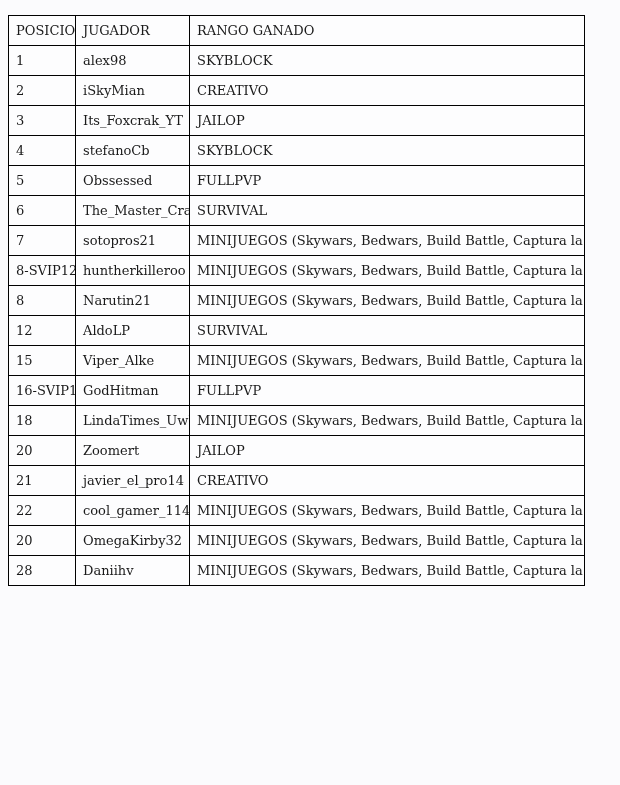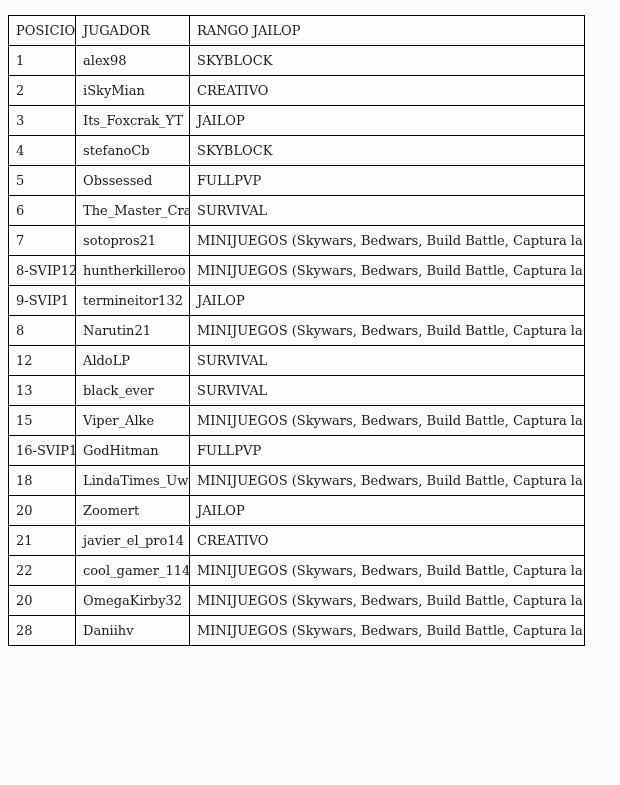--- a/index.html
+++ b/index.html
@@ -44,21 +44,21 @@
   <table class="ranking">
     <colgroup>
       <col class="c-pos">
       <col class="c-name">
       <col class="c-rango">
     </colgroup>
     <thead>
       <tr>
         <th>POSICION</th>
         <th>JUGADOR</th>
-        <th>RANGO JAILOP</th>
+        <th>RANGO GANADO</th>
       </tr>
     </thead>
     <tbody id="ranking-body">
         <tr>
           <td>1</td>
           <td>alex98</td>
           <td>SKYBLOCK</td>
         </tr>
         <tr>
           <td>2</td>
@@ -89,37 +89,27 @@
           <td>7</td>
           <td>sotopros21</td>
           <td>MINIJUEGOS (Skywars, Bedwars, Build Battle, Captura la Lana, etc..)</td>
         </tr>
         <tr>
           <td>8-SVIP12</td>
           <td>huntherkilleroo</td>
           <td>MINIJUEGOS (Skywars, Bedwars, Build Battle, Captura la Lana, etc..)</td>
         </tr>
         <tr>
-          <td>9-SVIP1</td>
-          <td>termineitor132</td>
-          <td>JAILOP</td>
-        </tr>
-        <tr>
           <td>8</td>
           <td>Narutin21</td>
           <td>MINIJUEGOS (Skywars, Bedwars, Build Battle, Captura la Lana, etc..)</td>
         </tr>
         <tr>
           <td>12</td>
           <td>AldoLP</td>
-          <td>SURVIVAL</td>
-        </tr>
-        <tr>
-          <td>13</td>
-          <td>black_ever</td>
           <td>SURVIVAL</td>
         </tr>
         <tr>
           <td>15</td>
           <td>Viper_Alke</td>
           <td>MINIJUEGOS (Skywars, Bedwars, Build Battle, Captura la Lana, etc..)</td>
         </tr>
         <tr>
           <td>16-SVIP1</td>
           <td>GodHitman</td>

